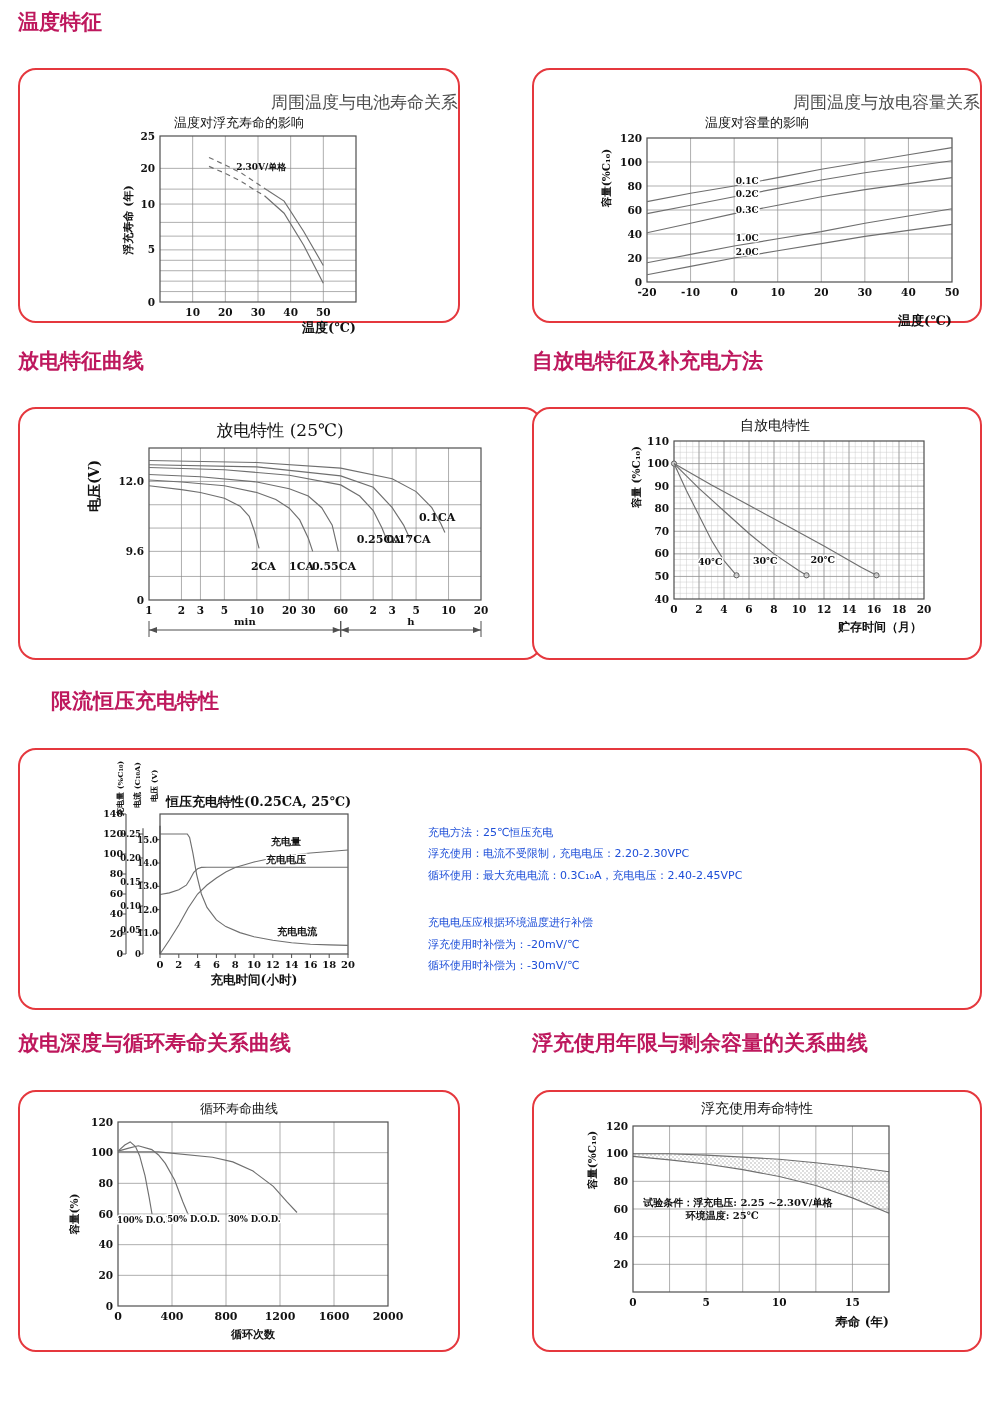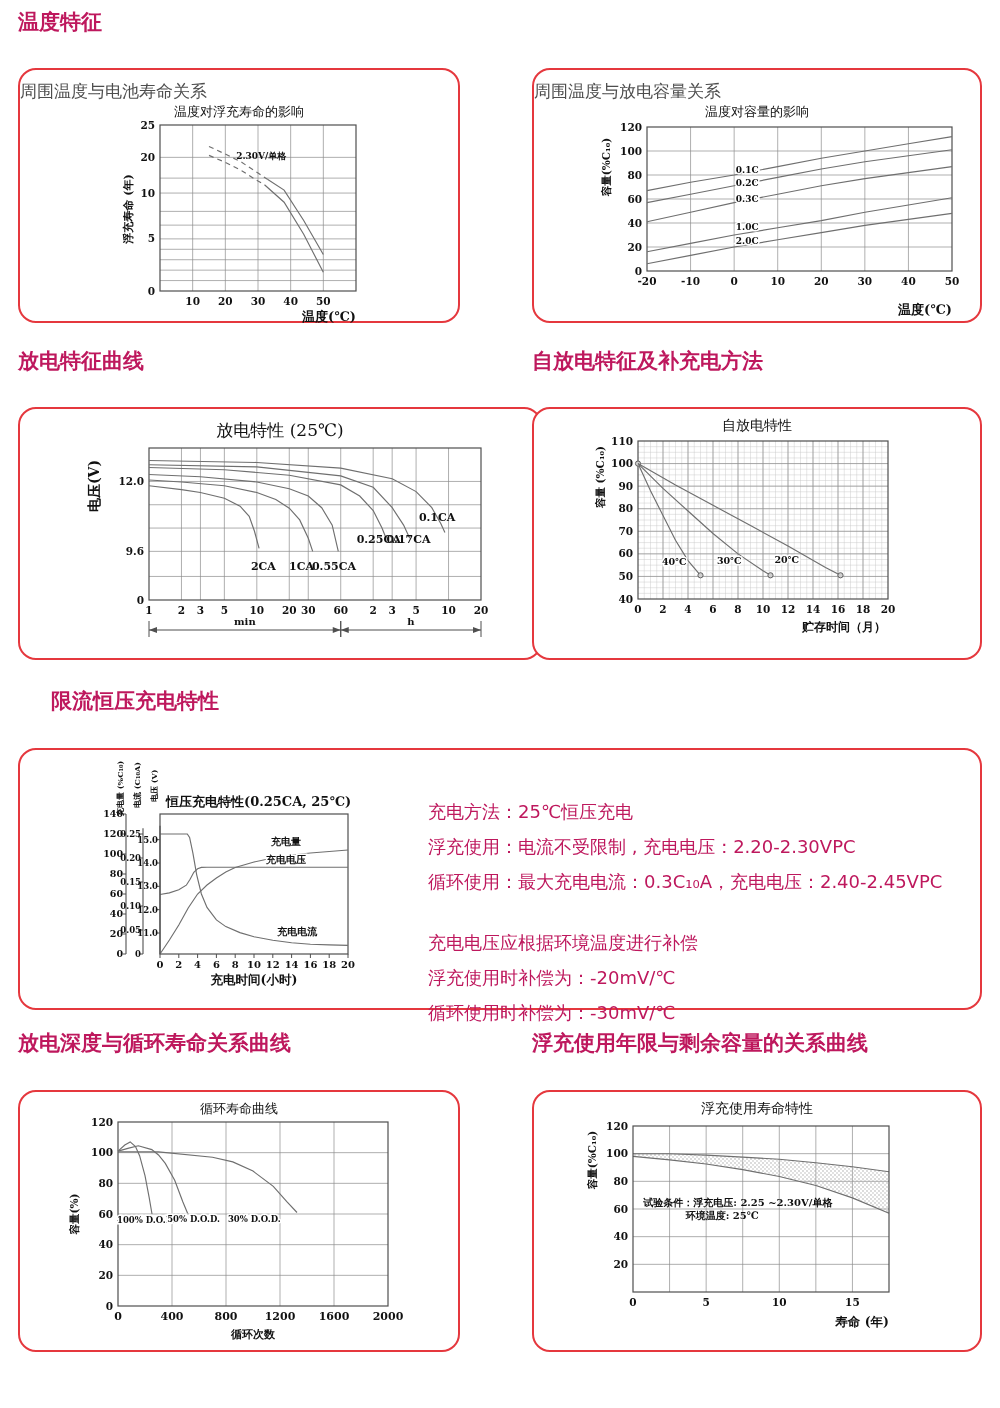--- a/index.html
+++ b/index.html
@@ -1,30 +1,30 @@
 <!DOCTYPE html>
 <html><head>
 <meta charset="utf-8">
 <style>
   html,body{margin:0;padding:0;background:#fff;}
   body{width:1000px;height:1408px;position:relative;overflow:hidden;
        font-family:"DejaVu Sans","Liberation Sans",sans-serif;color:#1a1a1a;}
   .section-header{position:absolute;margin:0;font-size:21px;font-weight:bold;color:#be185d;
        line-height:1.2;font-family:"DejaVu Sans","Liberation Sans",sans-serif;}
   .panel{position:absolute;border:2px solid #e5383e;border-radius:18px;background:#fff;box-sizing:border-box;}
-  .t-gray{text-align:left;color:#4d4d4d;font-size:17px;margin-top:10px;line-height:1.3;}
+  .t-gray{text-align:right;color:#4d4d4d;font-size:17px;margin-top:21px;line-height:1.3;}
   .t-black{text-align:center;color:#111;font-weight:normal;font-size:13px;
        font-family:"DejaVu Serif","Liberation Serif",serif;margin-top:1px;}
   .t-black.lg{font-size:17px;margin-top:10px;}
   .t-black.md{font-size:14px;margin-top:8px;}
   .t-black.sm{font-size:13px;margin-top:8px;}
   .panel svg{display:block;margin:0 auto;}
   .charge-flex{display:flex;flex-direction:row;align-items:flex-start;}
   .charge-flex svg{margin:6px 0 0 0;}
-  .charge-info{padding-top:44px;padding-left:8px;font-size:18px;color:#be185d;line-height:1.95;}
+  .charge-info{padding-top:72px;padding-left:8px;font-size:11px;color:#1d4ed8;line-height:1.95;}
   .charge-info .gap{height:26px;}
   svg text{font-family:"DejaVu Serif","Liberation Serif",serif;fill:#111;font-weight:bold;}
 </style>
 </head>
 <body>
 
 <h2 class="section-header" style="left:18px;top:10px;">温度特征</h2>
 <h2 class="section-header" style="left:18px;top:349px;">放电特征曲线</h2>
 <h2 class="section-header" style="left:532px;top:349px;">自放电特征及补充电方法</h2>
 <h2 class="section-header" style="left:18px;top:689px;padding-left:33px;">限流恒压充电特性</h2>
@@ -174,21 +174,21 @@
       <text x="183.86090716243584" y="183" font-size="10" text-anchor="middle" font-family="&quot;DejaVu Sans&quot;,&quot;Liberation Sans&quot;,sans-serif" font-weight="normal">min</text>
       <line x1="279.7218143248717" y1="188" x2="420" y2="188" stroke="#4f4f4f" stroke-width="1"></line>
       <line x1="279.7218143248717" y1="179" x2="279.7218143248717" y2="195" stroke="#4f4f4f" stroke-width="1"></line>
       <line x1="420" y1="179" x2="420" y2="195" stroke="#4f4f4f" stroke-width="1"></line>
       <polygon points="279.7218143248717,188 287.7218143248717,185 287.7218143248717,191" fill="#4f4f4f"></polygon>
       <polygon points="420,188 412,185 412,191" fill="#4f4f4f"></polygon>
       <text x="349.86090716243586" y="183" font-size="10" text-anchor="middle" font-family="&quot;DejaVu Sans&quot;,&quot;Liberation Sans&quot;,sans-serif" font-weight="normal">h</text>
     </svg>
 </div>
 
-<div class="panel" style="left:532px;top:407px;width:450px;height:253px;">
+<div class="panel" style="left:532px;top:407px;width:450px;height:253px;padding-left:36px;">
   <div class="t-black md">自放电特性</div>
   <svg viewBox="0 0 446 220" width="446" height="220">
       <line x1="110.25" y1="6" x2="110.25" y2="164" stroke="#c6c6c6" stroke-width="0.45"></line>
       <line x1="116.5" y1="6" x2="116.5" y2="164" stroke="#c6c6c6" stroke-width="0.45"></line>
       <line x1="122.75" y1="6" x2="122.75" y2="164" stroke="#c6c6c6" stroke-width="0.45"></line>
       <line x1="129" y1="6" x2="129" y2="164" stroke="#c6c6c6" stroke-width="0.45"></line>
       <line x1="135.25" y1="6" x2="135.25" y2="164" stroke="#c6c6c6" stroke-width="0.45"></line>
       <line x1="141.5" y1="6" x2="141.5" y2="164" stroke="#c6c6c6" stroke-width="0.45"></line>
       <line x1="147.75" y1="6" x2="147.75" y2="164" stroke="#c6c6c6" stroke-width="0.45"></line>
       <line x1="154" y1="6" x2="154" y2="164" stroke="#c6c6c6" stroke-width="0.45"></line>

